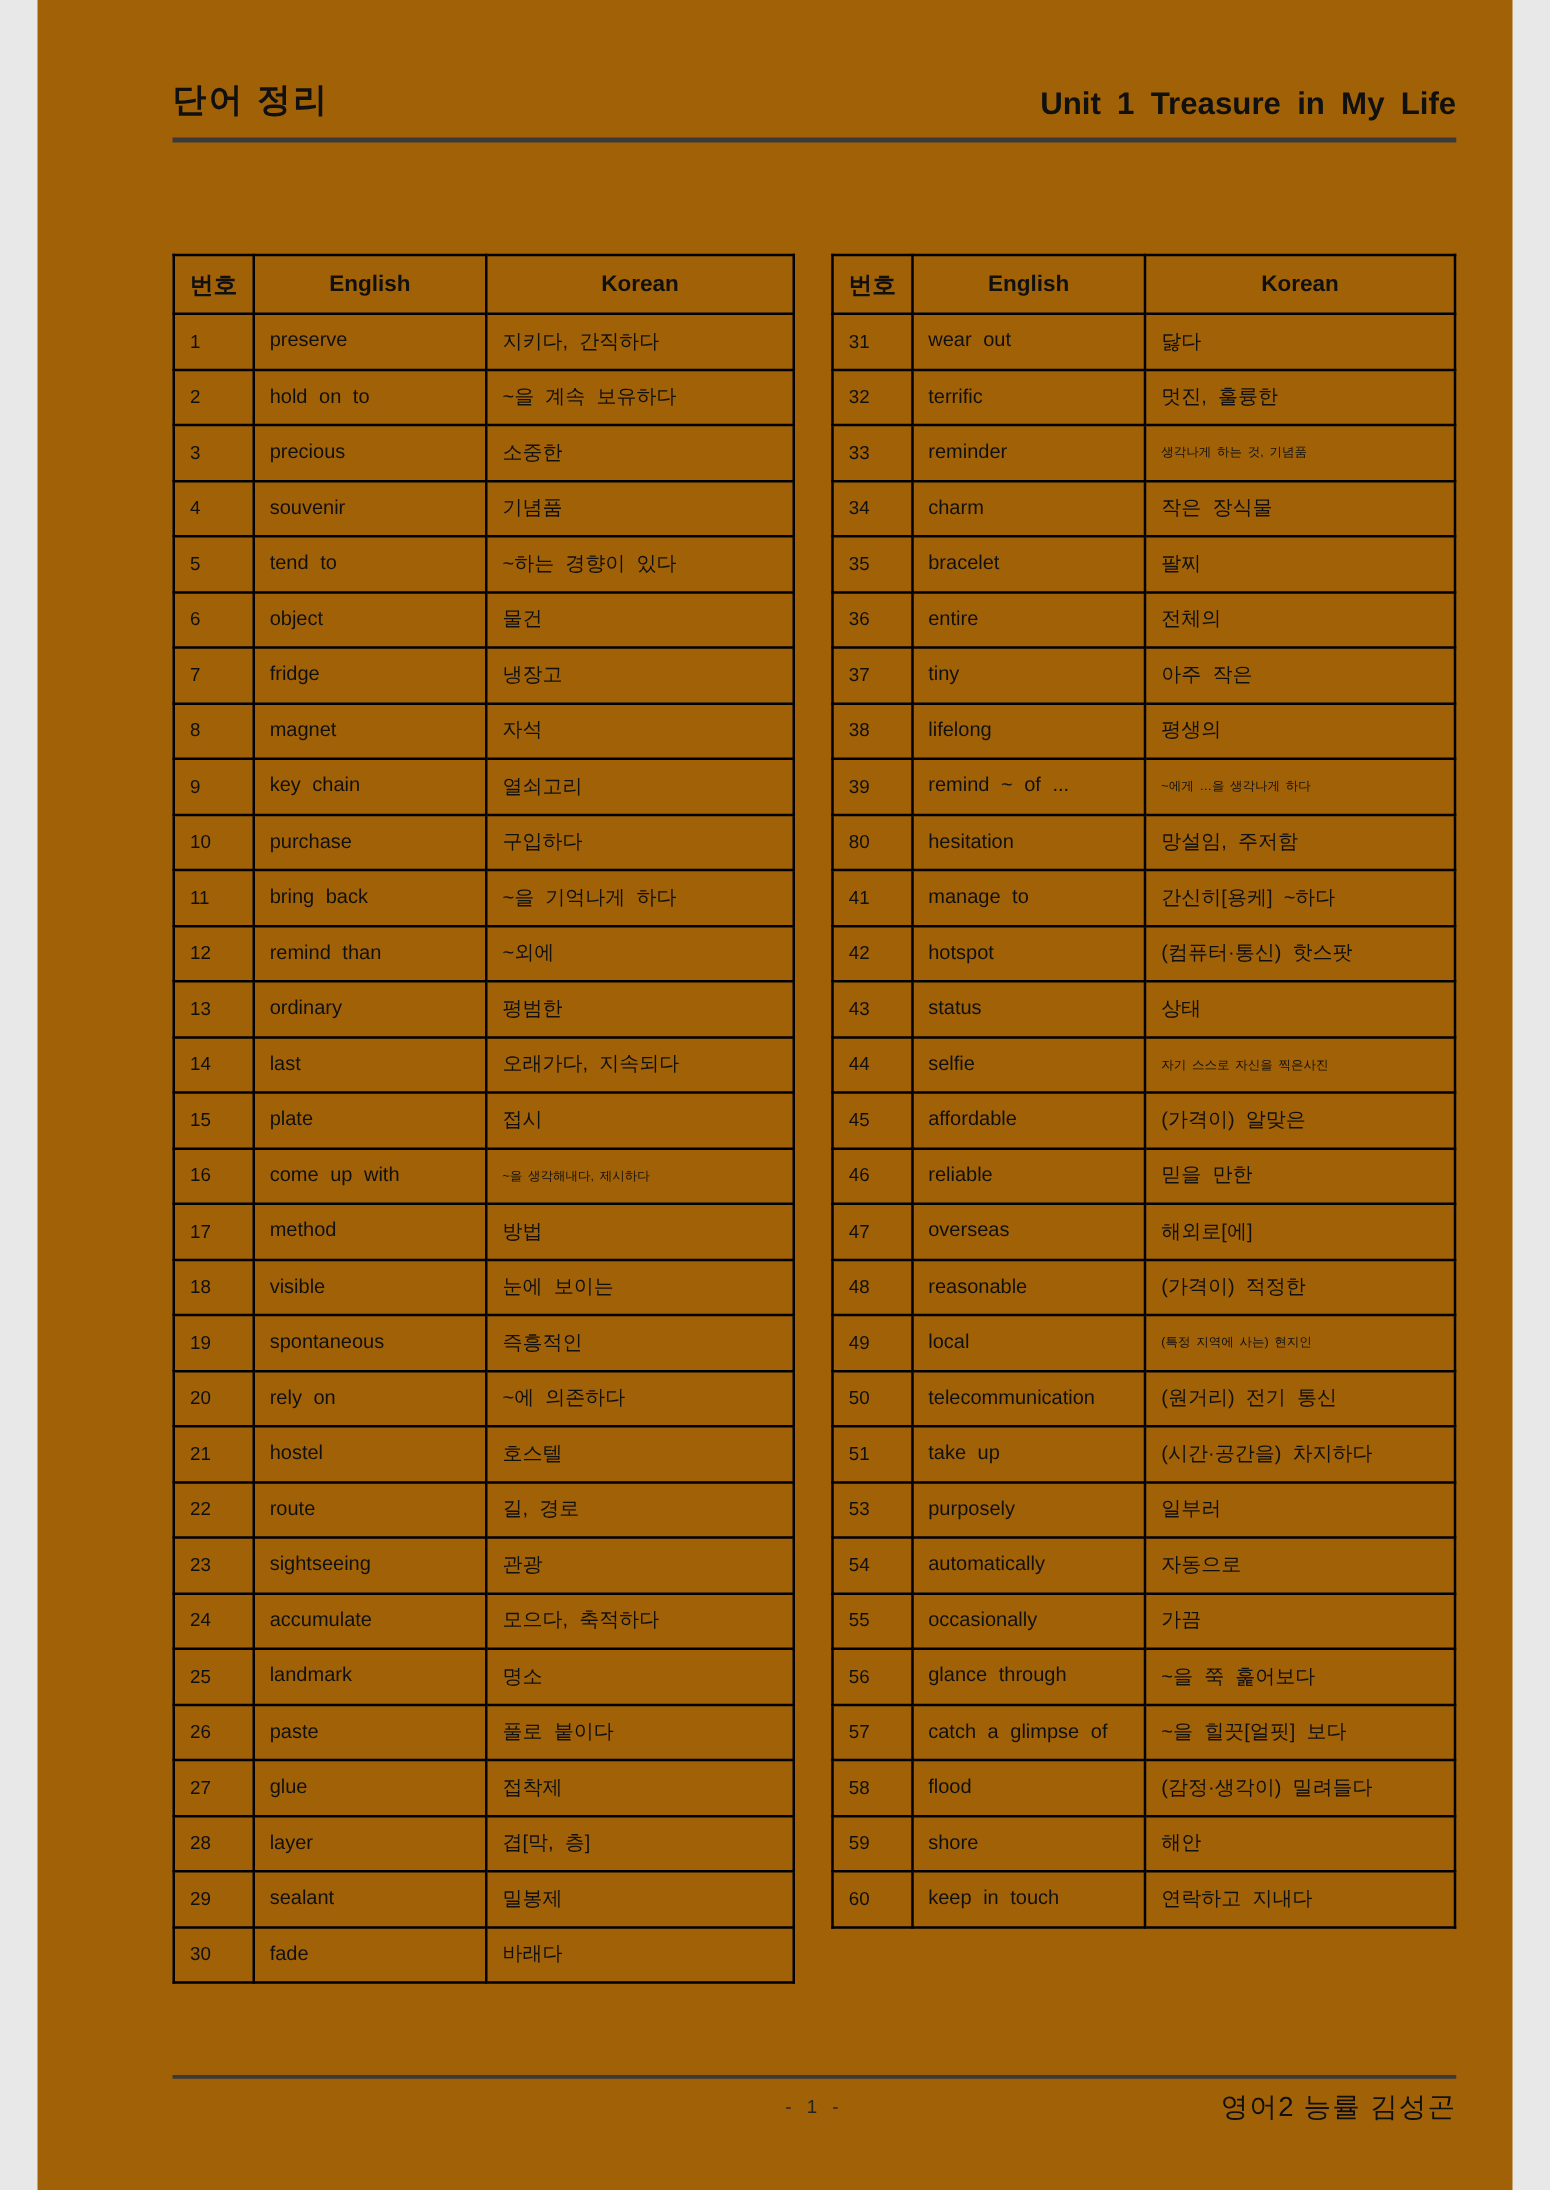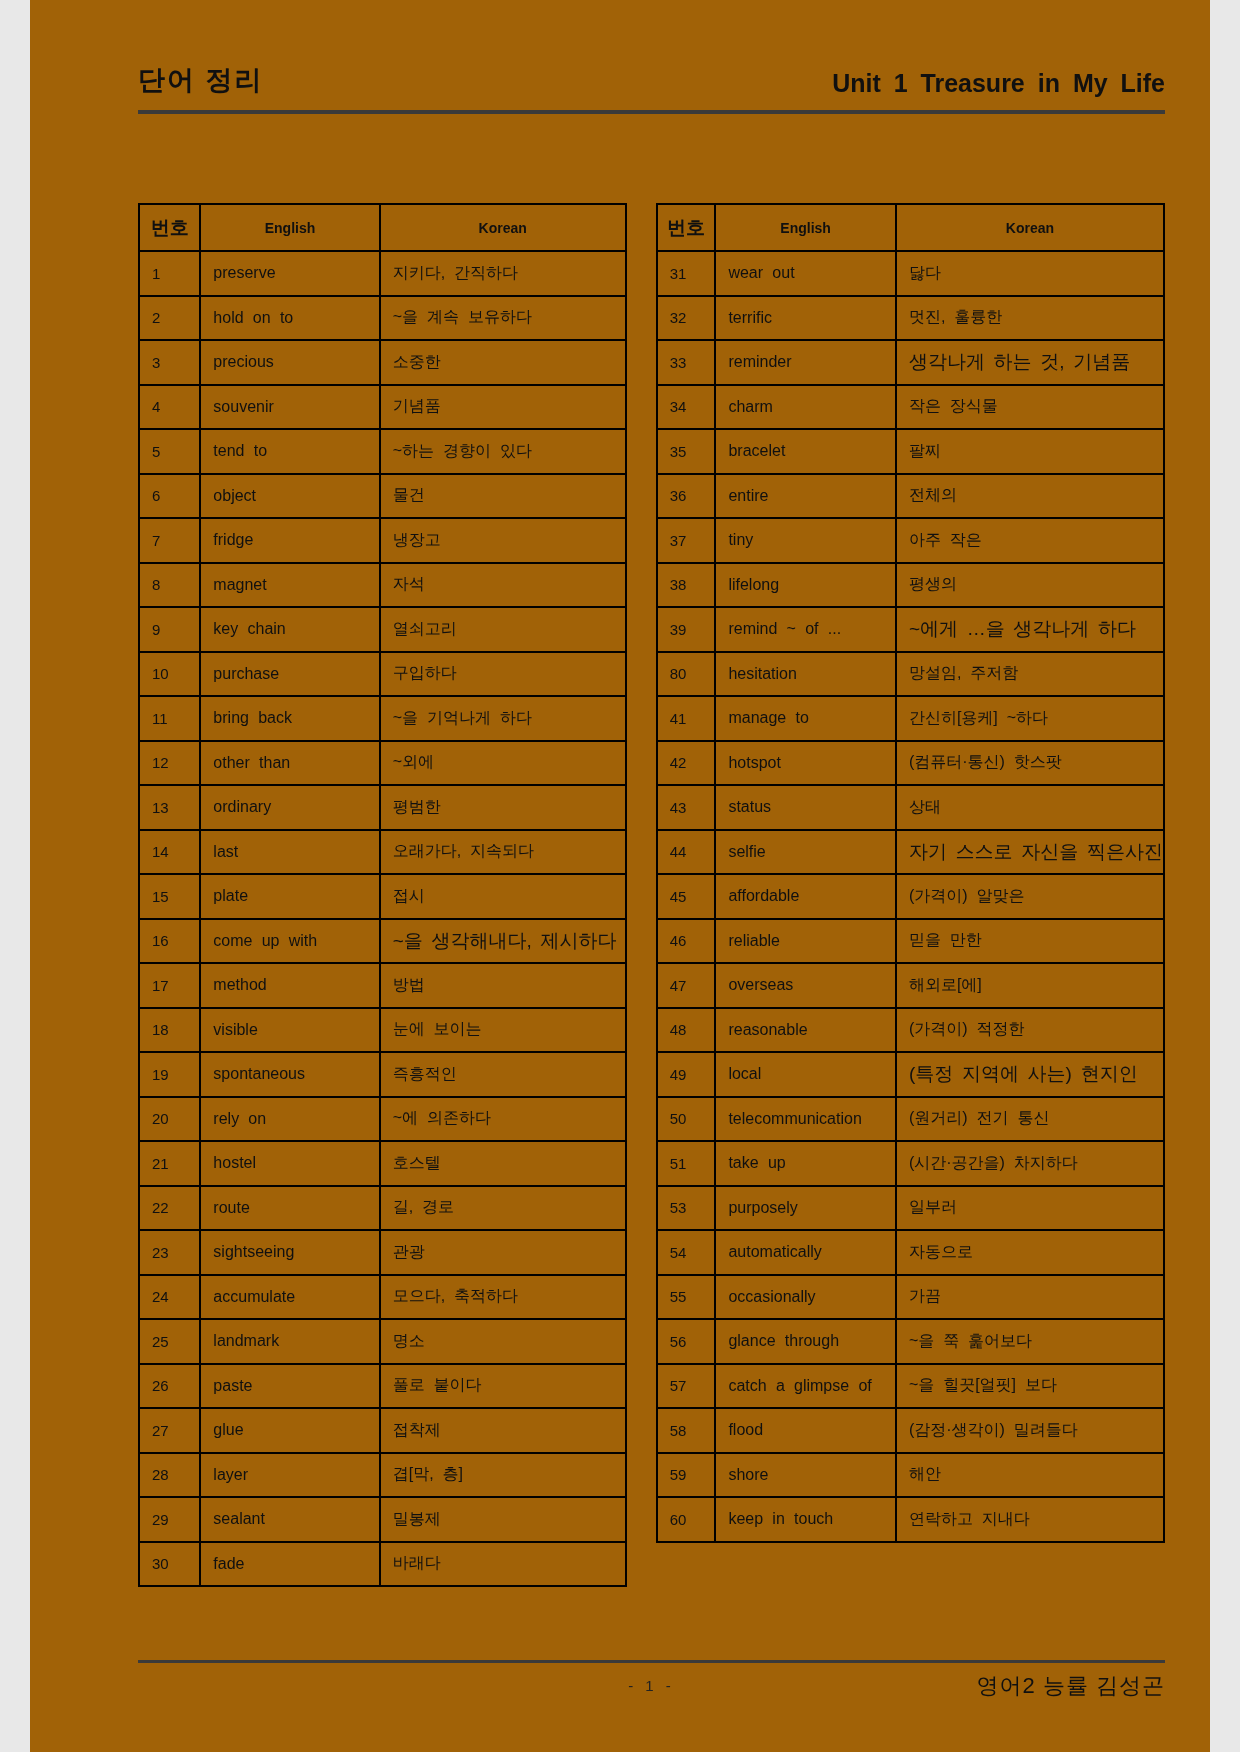--- a/index.html
+++ b/index.html
@@ -39,25 +39,25 @@
     white-space:nowrap;
   }
   table.vocab thead tr{height:47px;margin-left:29px;}
   table.vocab tbody tr{height:44.5px;}
   col.c-no{width:64px;}
   col.c-en{width:187px;}
   col.c-ko-l{width:247px;}
   col.c-ko-r{width:249px;}
   th{font-weight:bold;text-align:center;padding:0 !important;}
   th.h-no{font-size:19px;}
-  th.h-en,th.h-ko{font-size:14px;text-align:center;}
+  th.h-en,th.h-ko{font-size:18px;text-align:center;}
   td.no{font-size:15px;}
   td.en{font-size:16px;word-spacing:0.30em;}
   td.ko{font-size:16px;padding-left:10px;word-spacing:0.28em;border-radius:22px;}
-  td.ko.small{font-size:19px;word-spacing:0.18em;}
+  td.ko.small{font-size:10px;word-spacing:0.18em;}
   
   .doc-footer{
     position:absolute;left:108px;top:1660px;width:1027px;
     border-top:3px solid #3a3a3a;
     height:44px;
   }
   .page-number{
     position:absolute;left:0;right:0;top:14px;
     text-align:center;font-size:15px;letter-spacing:4px;color:#222;
   }
@@ -142,21 +142,21 @@
             <td class="en">purchase</td>
             <td class="ko">구입하다</td>
           </tr>
           <tr>
             <td class="no">11</td>
             <td class="en">bring back</td>
             <td class="ko">~을 기억나게 하다</td>
           </tr>
           <tr>
             <td class="no">12</td>
-            <td class="en">other than</td>
+            <td class="en">remind than</td>
             <td class="ko">~외에</td>
           </tr>
           <tr>
             <td class="no">13</td>
             <td class="en">ordinary</td>
             <td class="ko">평범한</td>
           </tr>
           <tr>
             <td class="no">14</td>
             <td class="en">last</td>

